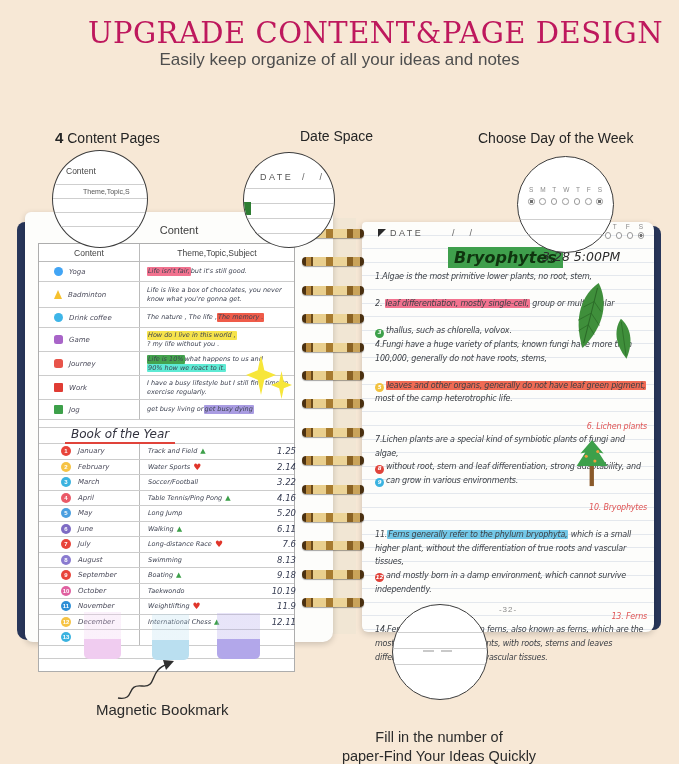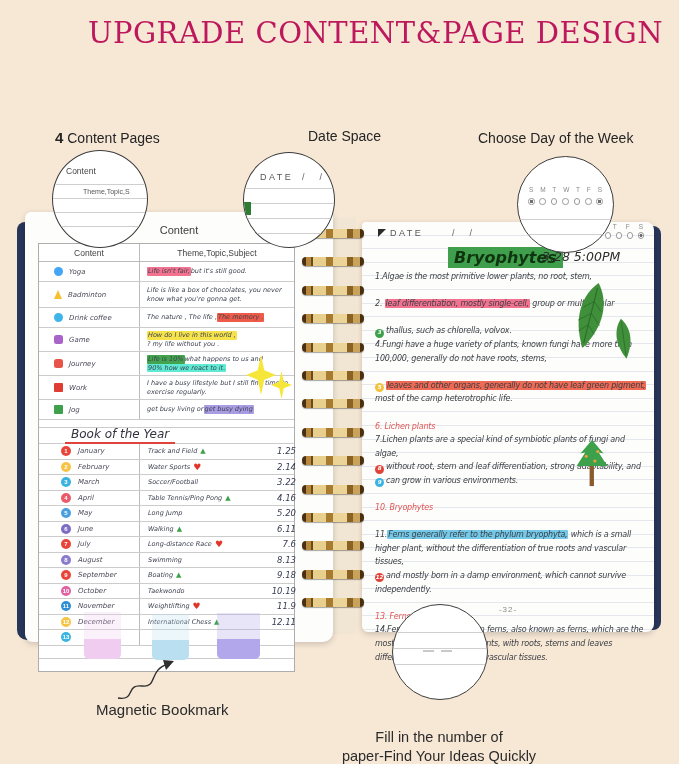--- a/index.html
+++ b/index.html
@@ -8,21 +8,21 @@
   .abs{position:absolute;}
 
   
   .main-title{top:16px;left:0;width:100%;text-align:center;
     font-family:"DejaVu Serif",serif;font-weight:normal;font-size:29px;color:#be185d;letter-spacing:.5px;padding-left:36px;}
   .main-sub{top:50px;left:0;width:100%;text-align:center;font-size:17px;color:#4e4e4e;}
 
   
   .callout{font-size:14px;color:#252525;}
   #co1{left:55px;top:129px;} #co1 b{font-size:15px;}
-  #co2{left:308px;top:128px;}
+  #co2{left:300px;top:128px;}
   #co3{left:478px;top:130px;}
 
   
   #left-cover{left:17px;top:222px;width:16px;height:418px;background:#28365a;border-radius:8px 2px 2px 10px;z-index:1;}
   #right-cover{left:648px;top:226px;width:13px;height:404px;background:#28365a;border-radius:2px 8px 8px 2px;z-index:1;}
   #spine{left:330px;top:218px;width:26px;height:416px;background:#f1e6d4;z-index:1;}
   .page{background:#fdfdfb;box-shadow:0 2px 6px rgba(0,0,0,.18);}
   #left-page{left:25px;top:212px;width:308px;height:430px;border-radius:6px 4px 10px 8px;z-index:2;}
   #right-page{left:362px;top:222px;width:292px;height:410px;border-radius:4px 8px 8px 6px;z-index:2;
     background-image:repeating-linear-gradient(to bottom,transparent 0 12.6px,#e4e8ed 12.6px 13.6px);}
@@ -93,39 +93,40 @@
   .rp-week{right:10px;top:1px;width:60px;}
   .rp-week-letters{display:flex;justify-content:flex-end;gap:9px;font-size:6.5px;color:#888;padding-right:1px;}
   .rp-week-dots{display:flex;justify-content:flex-end;gap:4.5px;margin-top:2px;}
   .rp-title{left:86px;top:25px;background:#3f9f4c;color:#0f340f;font-family:"DejaVu Sans",sans-serif;
     font-style:italic;font-weight:bold;font-size:16px;padding:1px 6px;}
   .rp-dt{left:180px;top:27px;font-family:"DejaVu Sans",sans-serif;font-style:italic;font-size:12.5px;color:#2c2c2c;}
   #para-block{left:13px;top:48px;width:272px;}
   .hw{margin:0;font-family:"DejaVu Sans",sans-serif;font-style:italic;font-size:8px;color:#3a3e44;
     line-height:13.6px;letter-spacing:-.2px;}
   .hw.gap{margin-bottom:13.6px;}
-  .red-head{color:#e05656;}
+  .red-head{color:#e05656;text-align:right;}
   .hw .badge{width:9px;height:9px;font-size:5.5px;vertical-align:-1px;margin-right:2px;}
   .rp-pagenum{left:0;top:383px;width:100%;text-align:center;font-size:8px;color:#8a8a8a;letter-spacing:1px;}
 
   .deco{z-index:5;}
   #leaf1{left:570px;top:280px;transform:rotate(14deg);}
   #leaf2{left:612px;top:318px;transform:rotate(-8deg);}
   #tree{left:572px;top:438px;}
 
   #arrow-svg{left:112px;top:658px;z-index:7;}
   #magnetic-label{left:96px;top:701px;font-size:15px;color:#2b2b2b;}
   #fill-label{left:330px;top:728px;width:218px;text-align:center;font-size:14.5px;color:#2b2b2b;line-height:19px;}
 </style>
 </head>
 <body>
 
 <div class="canvas" id="canvas">
 
   <div class="abs main-title">UPGRADE CONTENT&amp;PAGE DESIGN</div>
+  <div class="abs main-sub">Easily keep organize of all your ideas and notes</div>
 
   <div class="abs callout" id="co1"><b>4</b><span> Content Pages</span></div>
   <div class="abs callout" id="co2">Date Space</div>
   <div class="abs callout" id="co3">Choose Day of the Week</div>
 
   <div class="abs" id="left-cover"></div>
   <div class="abs" id="right-cover"></div>
   <div class="abs" id="spine"></div>
 
   <div class="abs page" id="left-page">

